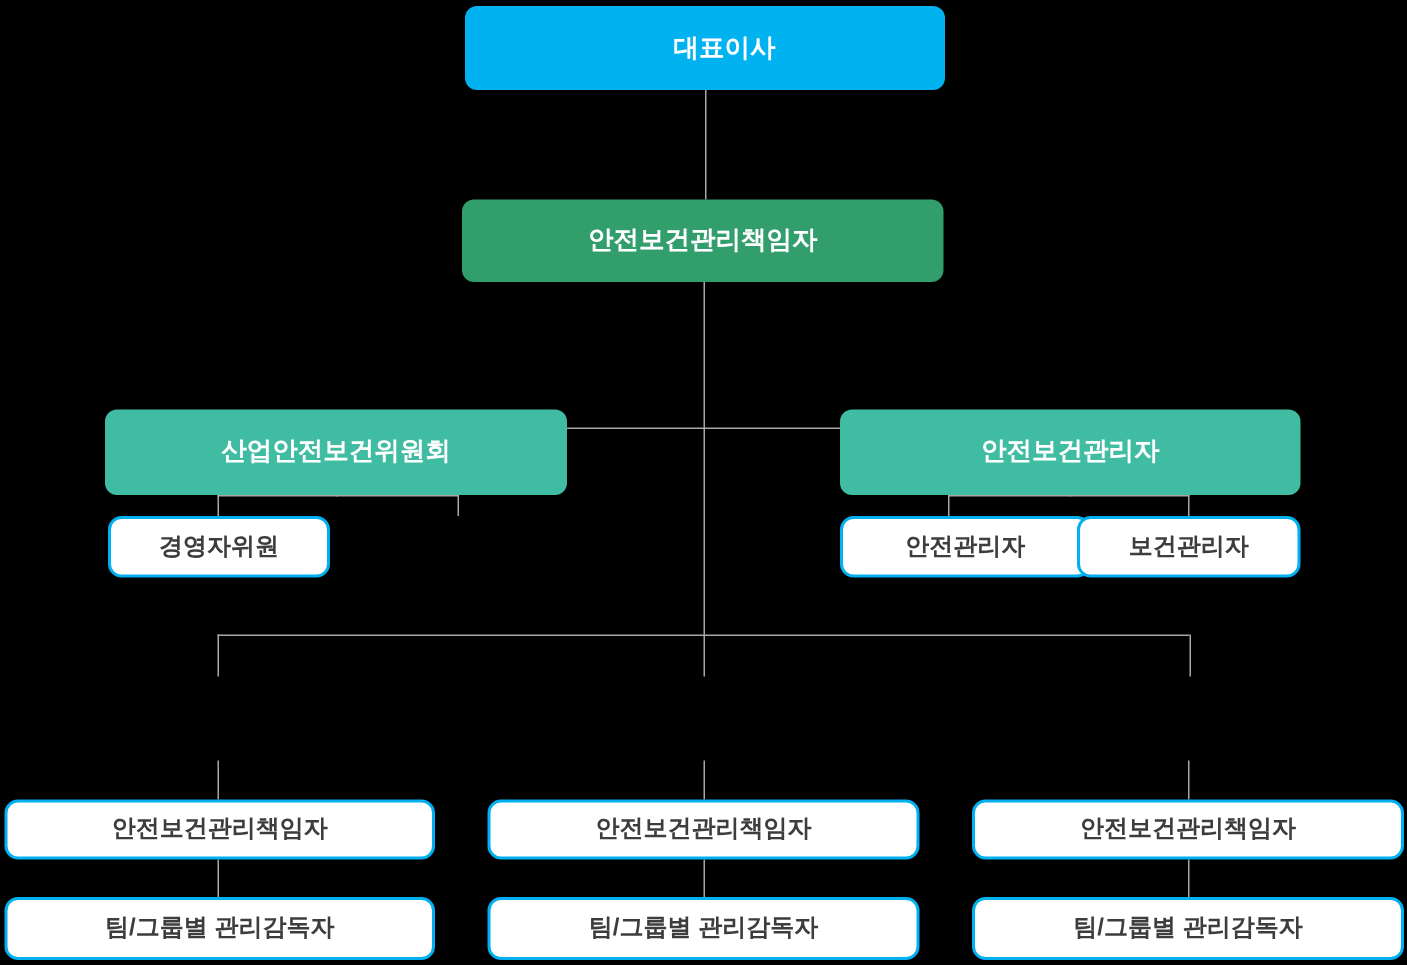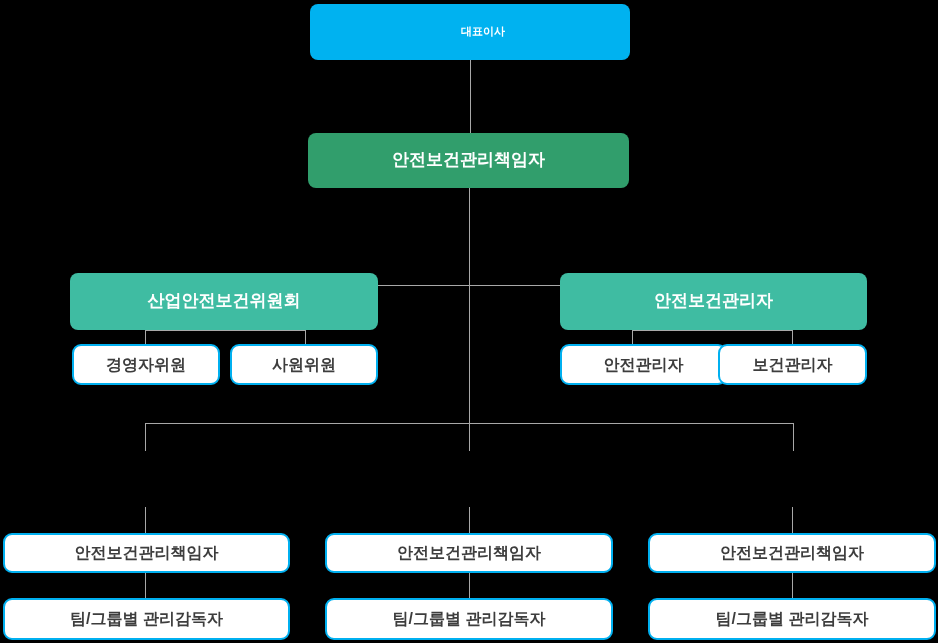--- a/index.html
+++ b/index.html
@@ -23,21 +23,21 @@
   .node {
     position: absolute;
     display: flex;
     align-items: center;
     justify-content: center;
     text-align: center;
     border-radius: 8px;
     box-sizing: border-box;
     line-height: 1.2;
   }
-  .node.ceo       { background: #00B2F0; color: #ffffff; font-weight: bold; font-size: 11px; padding-left: 26px; }
+  .node.ceo       { background: #00B2F0; color: #ffffff; font-weight: bold; font-size: 17px; padding-left: 26px; }
   .node.officer   { background: #319E6C; color: #ffffff; font-weight: bold; font-size: 17px; }
   .node.teal      { background: #3FBCA2; color: #ffffff; font-weight: bold; font-size: 17px; margin-top: 16px; }
   .node.division  { background: #3B5A72; color: #ffffff; font-weight: normal; font-size: 17px; }
   .node.white {
     background: #ffffff;
     border: 2px solid #00B0F0;
     color: #3D3D3D;
     font-weight: bold;
     font-size: 16px;
     border-radius: 9px;
@@ -74,21 +74,20 @@
   <div class="ln v" style="left:792px;top:573px;height:25px"></div>
 
   <div class="node ceo" style="left:310px;top:4px;width:320px;height:56px">대표이사</div>
 
   <div class="node officer" style="left:308px;top:133px;width:321px;height:55px">안전보건관리책임자</div>
 
   <div class="node teal" style="left:70px;top:257px;width:308px;height:57px">산업안전보건위원회</div>
   <div class="node teal" style="left:560px;top:257px;width:307px;height:57px">안전보건관리자</div>
 
   <div class="node white" style="left:72px;top:344px;width:148px;height:41px">경영자위원</div>
-  <div class="node white" style="left:230px;top:344px;width:148px;height:41px">사원위원</div>
   <div class="node white" style="left:560px;top:344px;width:167px;height:41px">안전관리자</div>
   <div class="node white" style="left:718px;top:344px;width:149px;height:41px">보건관리자</div>
 
 
   <div class="node white" style="left:3px;top:533px;width:287px;height:40px">안전보건관리책임자</div>
   <div class="node white" style="left:325px;top:533px;width:288px;height:40px">안전보건관리책임자</div>
   <div class="node white" style="left:648px;top:533px;width:288px;height:40px">안전보건관리책임자</div>
 
   <div class="node white" style="left:3px;top:598px;width:287px;height:42px">팀/그룹별 관리감독자</div>
   <div class="node white" style="left:325px;top:598px;width:288px;height:42px">팀/그룹별 관리감독자</div>

